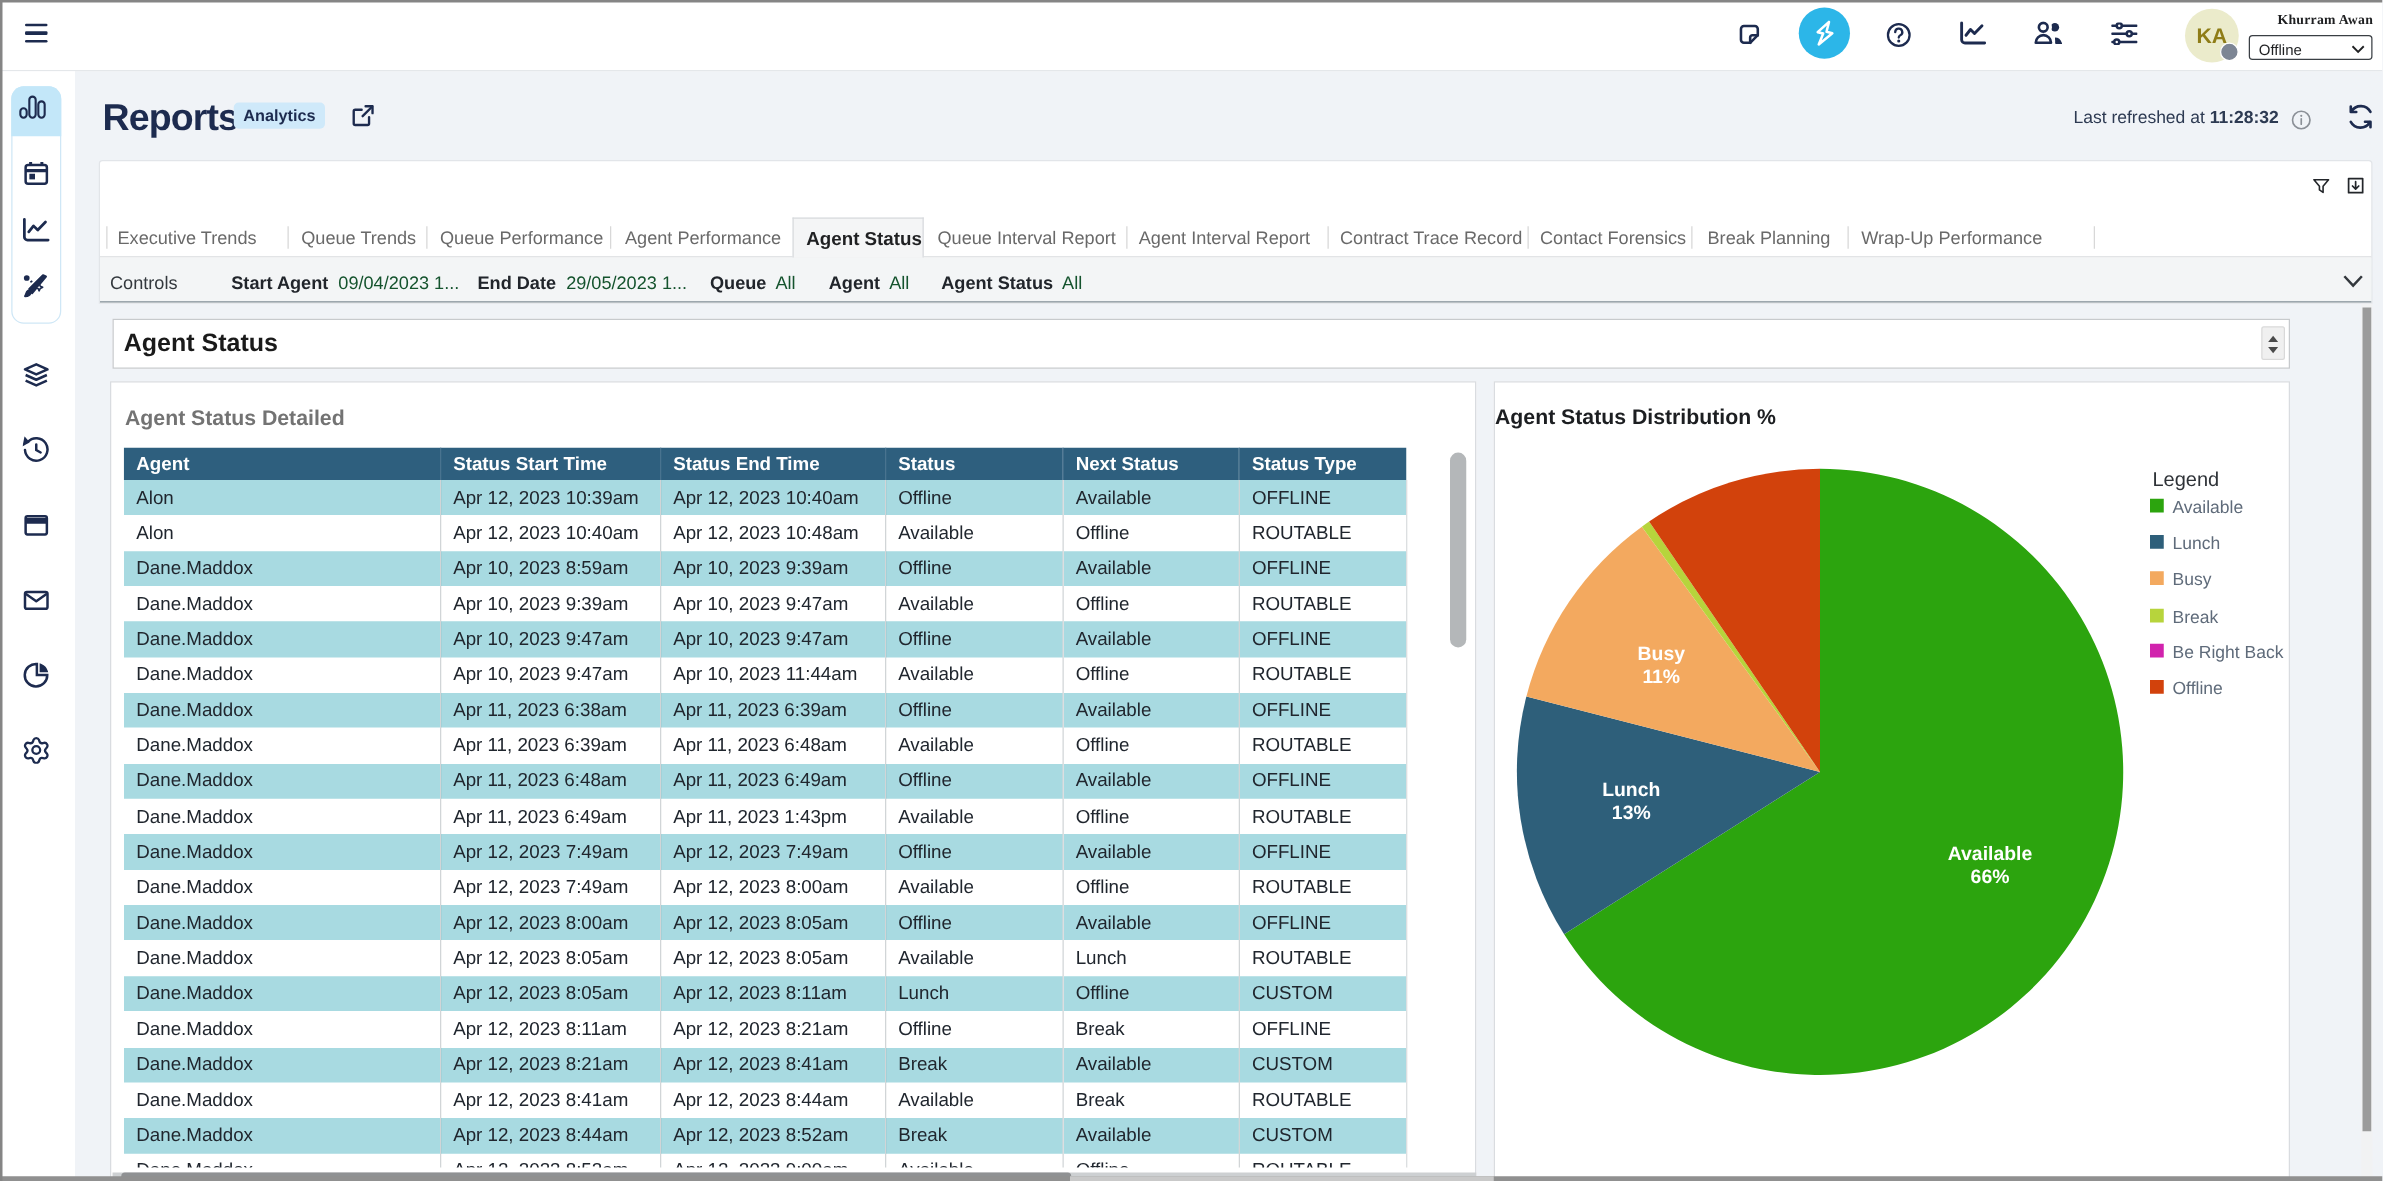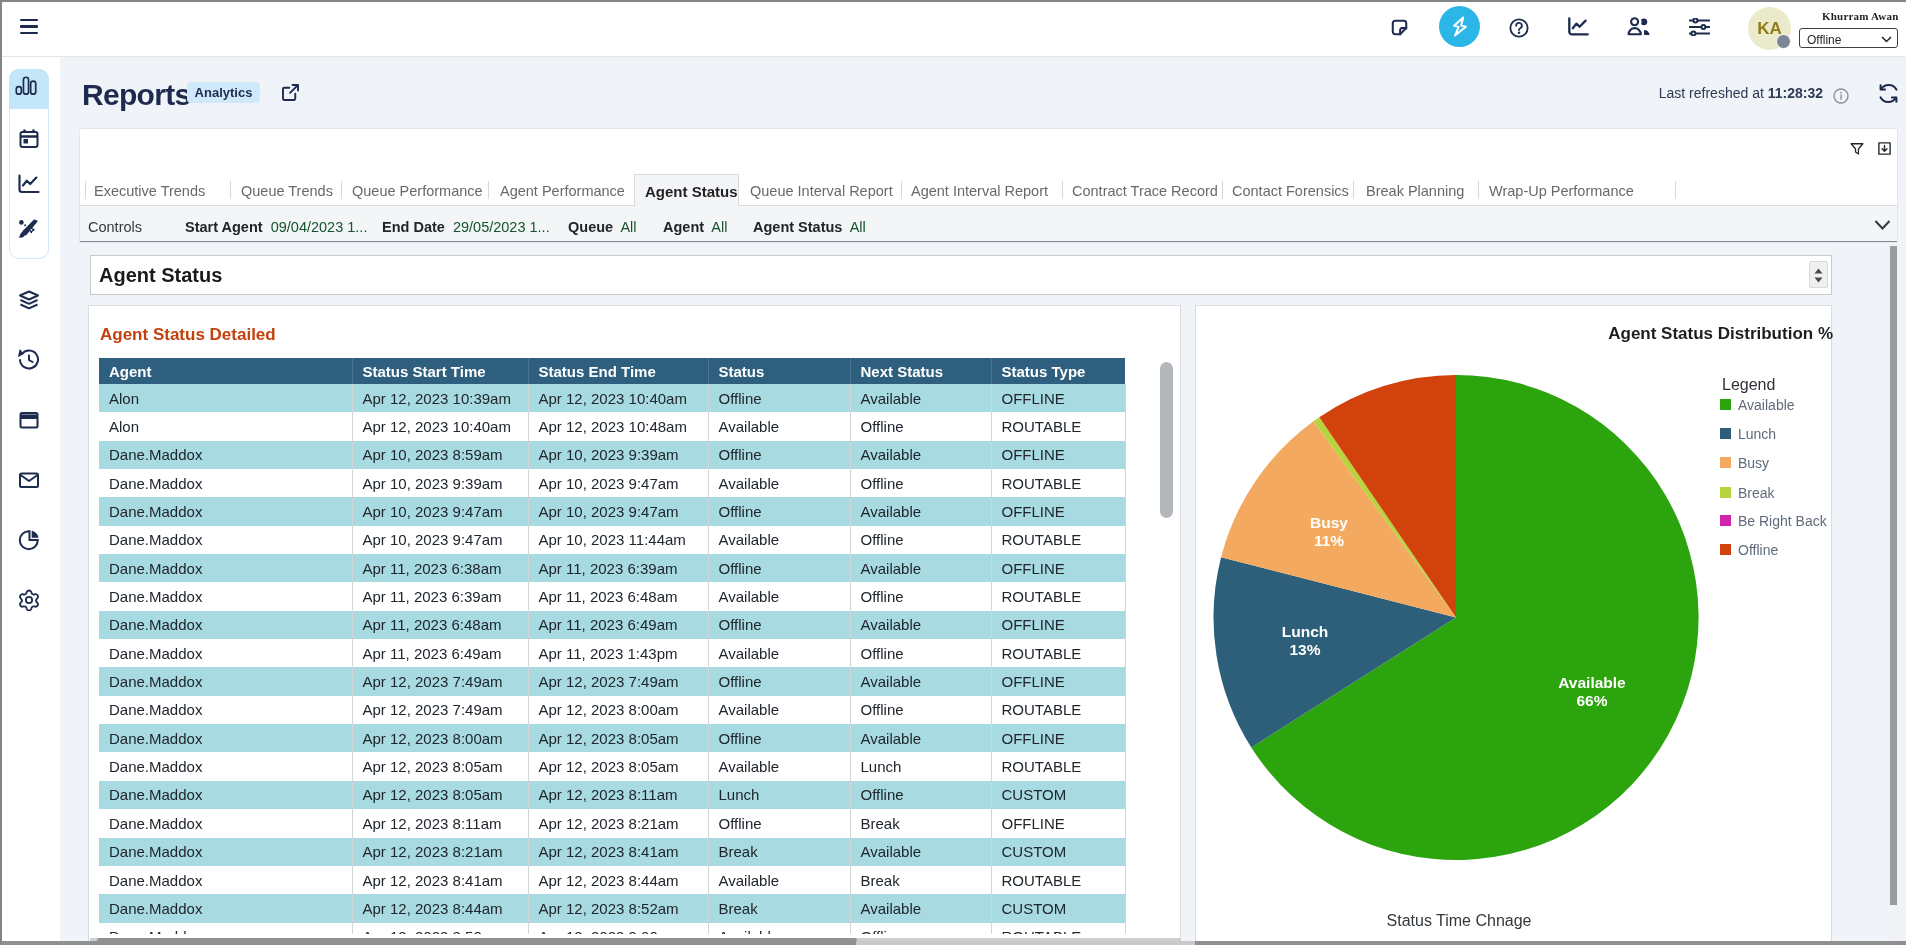--- a/index.html
+++ b/index.html
@@ -44,21 +44,21 @@
 #tblwrap { position:absolute; left:10px; top:52px; width:1027px; height:576px; overflow:hidden; }
 table { border-collapse:collapse; table-layout:fixed; width:1026px; }
 th { background:#2e5f7e; color:#fff; font-size:15px; font-weight:bold; text-align:left; height:26px; padding:0 0 0 10px; border-right:1px solid #49738f; }
 td { font-size:15px; color:#20262e; height:28.35px; padding:0 0 0 10px; border-right:1px solid rgba(90,105,112,0.28); white-space:nowrap; overflow:hidden; }
 tr.c td { background:#a8dae1; }
 tr.w td { background:#fff; }
 #tvthumb { left:1071px; top:56px; width:13px; height:156px; background:#b4b7b9; border-radius:7px; }
 #thtrack { left:1px; top:632px; width:1091px; height:6px; background:#cdd0d2; }
 #ththumb { left:8px; top:632px; width:760px; height:6px; background:#8f9193; border-radius:3px; }
 
-#pietitle { left:0; top:18px; width:637px; text-align:right; font-size:17px; font-weight:bold; color:#1c1e21; }
+#pietitle { left:0; top:18px; width:637px; text-align:left; font-size:17px; font-weight:bold; color:#1c1e21; }
 .leg { position:absolute; font-size:14px; color:#5f6b7a; white-space:nowrap; }
 .leg i { position:absolute; left:-18px; top:2px; width:11px; height:11px; }
 #qsbadge { left:1772px; top:918px; width:134px; height:23px; background:#f1f1f1; z-index:55;margin-top:38px; }
 
 #vtrack { left:1889px; top:243px; width:9px; height:702px; background:#f1f2f3; z-index:45; }
 #vthumb { left:1890px; top:246px; width:7px; height:659px; background:#9b9b9b; z-index:46; }
 #bottombar { left:0; top:941px; width:1906px; height:4px; background:#909090; z-index:50; }
 #bottombarlight { left:856px; top:941px; width:339px; height:4px; background:#c9c9c9; z-index:51; }
 svg { display:block; z-index:10; }
 .hamb,.sicon { z-index:10; }
@@ -250,21 +250,21 @@
     <div id="spin"></div>
     <svg class="abs" style="left:1723px;top:12px" width="9" height="6" viewBox="0 0 9 6">
       <path d="M4.5 0.5 L8.5 5.5 H0.5 z" fill="#4a4a4a"></path>
     </svg>
 <svg class="abs" style="left:1723px;top:21px" width="9" height="6" viewBox="0 0 9 6">
       <path d="M4.5 5.5 L0.5 0.5 h8 z" fill="#4a4a4a"></path>
     </svg>
   </div>
 
 <div class="abs" id="panelTable">
-  <div style="position:absolute;left:11px;top:19px;font-size:17px;font-weight:bold;color:#c2410c;">Agent Status Detailed</div>
+  <div style="position:absolute;left:11px;top:19px;font-size:17px;font-weight:bold;color:#737373;">Agent Status Detailed</div>
   <div id="tblwrap">
 <table>
         <colgroup>
           <col style="width:253px">
           <col style="width:176px">
           <col style="width:180px">
           <col style="width:142px">
           <col style="width:141px">
           <col style="width:134px">
         </colgroup>
@@ -459,21 +459,20 @@
 <text x="133" y="222" text-anchor="middle" font-size="15.5" font-weight="bold" fill="#fff">Busy</text>
       <text x="133" y="240" text-anchor="middle" font-size="15.5" font-weight="bold" fill="#fff">11%</text>
 </svg>
 <div class="abs" style="left:526px;top:70px;font-size:16px;color:#2f3338;">Legend</div>
 <div class="leg" style="left:542px;top:90.5px"><i style="background:#2ca40e"></i>Available</div>
 <div class="leg" style="left:542px;top:120.0px"><i style="background:#2e5f7a"></i>Lunch</div>
 <div class="leg" style="left:542px;top:149.0px"><i style="background:#f3a95f"></i>Busy</div>
 <div class="leg" style="left:542px;top:178.5px"><i style="background:#b7d43c"></i>Break</div>
 <div class="leg" style="left:542px;top:207.0px"><i style="background:#d123ad"></i>Be Right Back</div>
 <div class="leg" style="left:542px;top:236.0px"><i style="background:#d2420c"></i>Offline</div>
-<div class="abs" style="left:0;top:606px;width:526px;text-align:center;font-size:16px;color:#33383d;">Status Time Chnage</div>
 </div>
 <div class="abs" id="qsbadge">
     <svg class="abs" style="left:8px;top:5px" width="13" height="13" viewBox="0 0 13 13">
       <rect width="13" height="13" fill="#000"></rect>
       <path d="M2 10.5 V7.5 L4.5 5 L5.5 6.5 L8 3.5 L8.6 5.8 L11 4 V10.5 z" fill="#fff"></path>
     </svg>
 <div class="abs" style="left:25px;top:6px;font-size:10px;color:#3d4852;white-space:nowrap;">Powered by QuickSight</div>
   </div>
 <div class="abs" id="vtrack"></div>
 <div class="abs" id="vthumb"></div>

